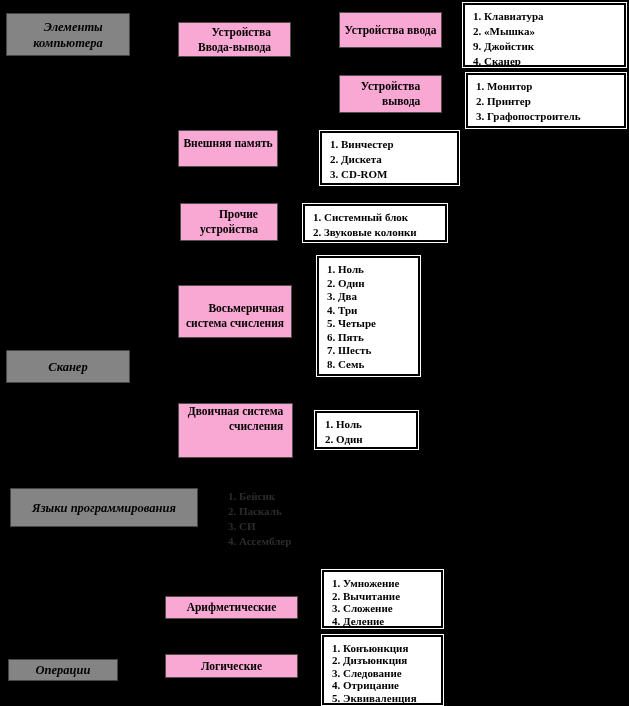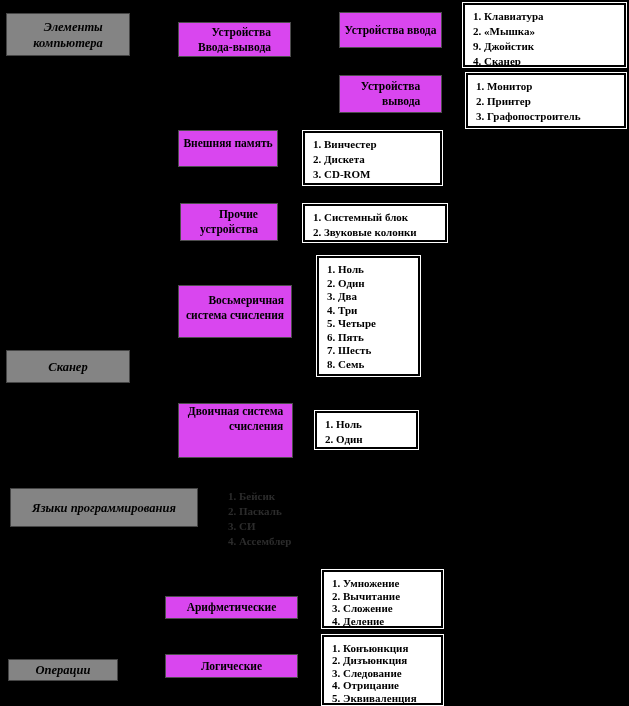--- a/index.html
+++ b/index.html
@@ -20,28 +20,28 @@
     white-space:pre-line;
     line-height:1.28;
   }
   .l1 {
     background:#848484;
     border:1px solid #454545;
     font-style:italic;
     font-size:12.5px;
   }
   .l2 {
-    background:#d946ef;
+    background:#f9a8d4;
     border:1px solid #4d4d4d;
     font-size:11.5px;
   }
   .top-align { align-items:flex-start; }
   .pt5 { padding-top:5px; }
   .pt6 { padding-top:0; }
-  .pt7 { padding-top:7px; }
+  .pt7 { padding-top:15px; }
   .list {
     position:absolute;
     box-sizing:border-box;
     background:#ffffff;
     border:2px solid #000000;
     outline:1px solid #ffffff;
     color:#000;
     font-weight:bold;
     font-size:11px;
     white-space:pre-line;
@@ -77,21 +77,21 @@
 9. Джойстик
 4. Сканер</div>
 
   <div class="node l2" style="left:339px; top:75px; width:103px; height:38px;">Устройства
 вывода</div>
   <div class="list lh15" style="left:466px; top:73px; width:160px; height:55px;">1. Монитор
 2. Принтер
 3. Графопостроитель</div>
 
   <div class="node l2 top-align pt5" style="left:178px; top:130px; width:100px; height:37px;">Внешняя память</div>
-  <div class="list lh15" style="left:303px; top:131px; width:139px; height:54px;">1. Винчестер
+  <div class="list lh15" style="left:320px; top:131px; width:139px; height:54px;">1. Винчестер
 2. Дискета
 3. CD-ROM</div>
 
   <div class="node l2" style="left:180px; top:203px; width:98px; height:38px;">Прочие
 устройства</div>
   <div class="list lh15" style="left:303px; top:204px; width:144px; height:38px;">1. Системный блок
 2. Звуковые колонки</div>
 
   <div class="node l2 top-align pt7" style="left:178px; top:285px; width:114px; height:53px;">Восьмеричная
 система счисления</div>

